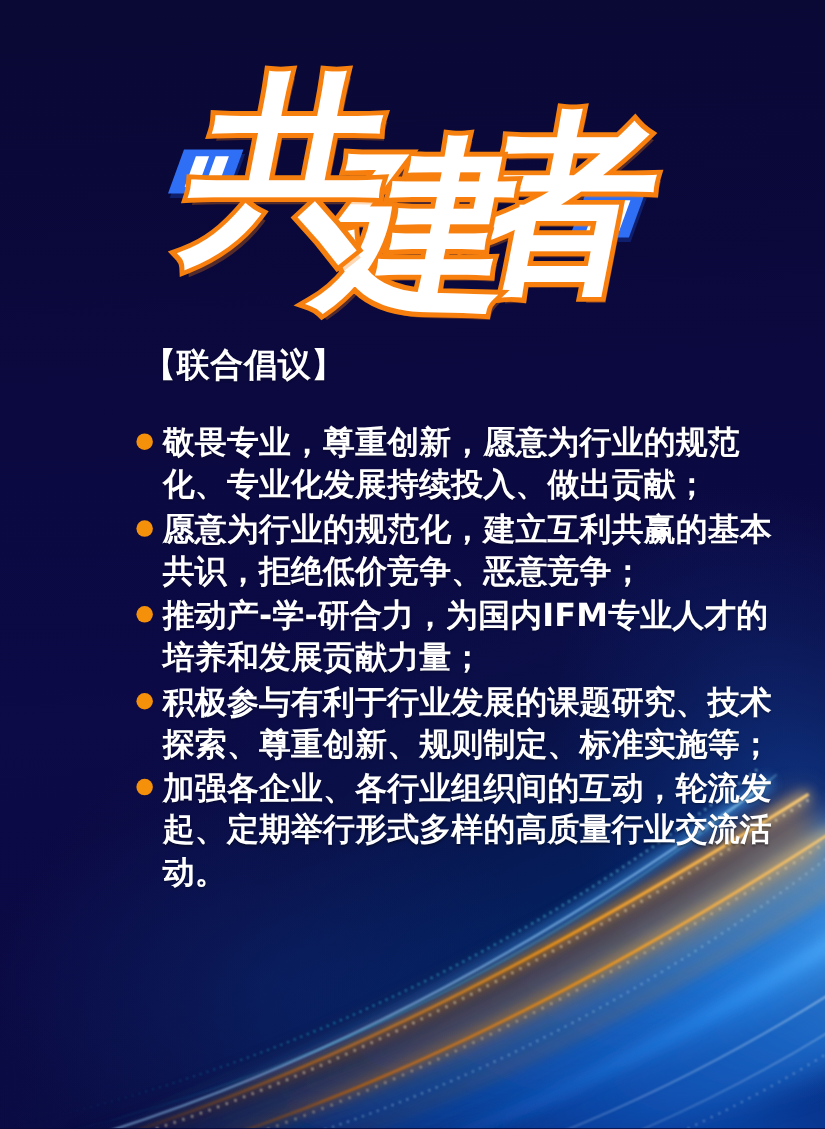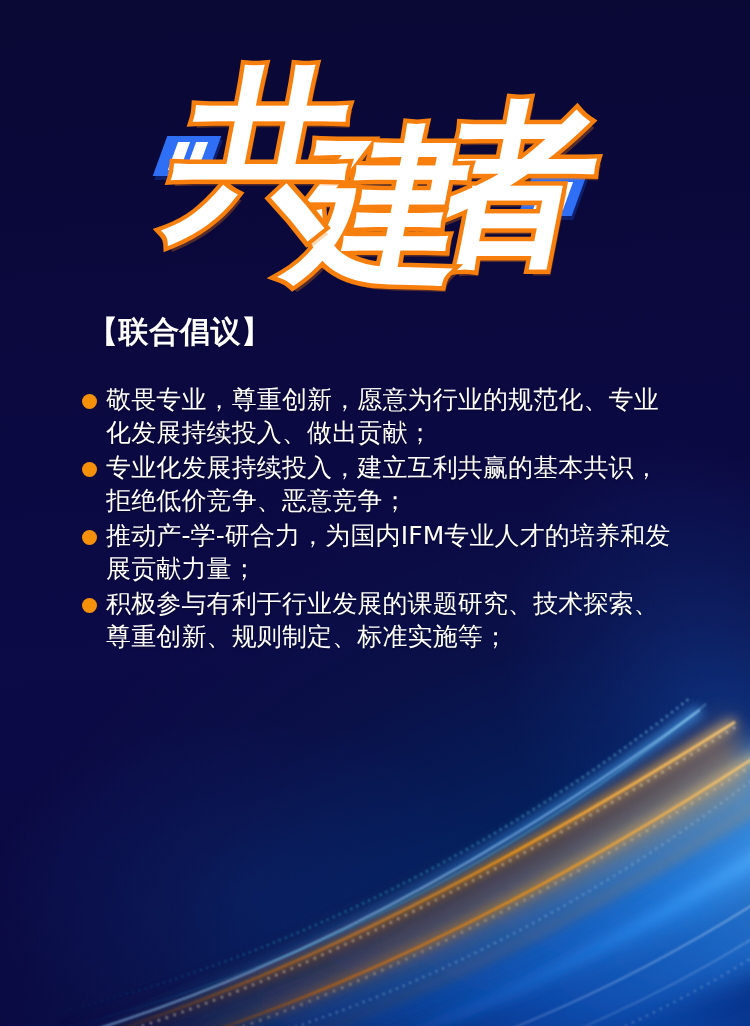--- a/index.html
+++ b/index.html
@@ -84,41 +84,42 @@
   .quote i:nth-child(1){ left:13px; }
   .quote i:nth-child(2){ left:31px; }
   .quote-left { left:160px; top:78px; }
   .quote-right{ left:525px; top:118px; }
 
   
   .body-panel{
     position:absolute;
     left:0; top:312px;
     width:668px;
+    padding-left:42px;
   }
   .section-title{
     color:#ffffff;
     font-size:30px;
     font-weight:700;
     letter-spacing:.02em;
     margin-left:88px;
     margin-bottom:30px;
     font-family:"DejaVu Sans","Liberation Sans",sans-serif;
     text-shadow:0 1px 2px rgba(0,0,0,.35);
   }
 
   .pledge-list{ list-style:none; margin:0 0 0 80px; width:600px; }
   .pledge-item{
     position:relative;
     padding-left:26px;
     margin-bottom:2px;
     color:#ffffff;
-    font-size:25px;
+    font-size:29px;
     line-height:1.32;
-    font-weight:400;
+    font-weight:700;
     letter-spacing:.005em;
     font-family:"DejaVu Sans","Liberation Sans",sans-serif;
     text-shadow:0 1px 2px rgba(0,0,0,.4);
   }
   .bullet{
     position:absolute;
     left:2px; top:11px;
     width:15px; height:15px;
     border-radius:50%;
     background:#f5900a;
@@ -223,26 +224,30 @@
 
     <div class="section-title">【联合倡议】</div>
 
     <ul class="pledge-list">
       <li class="pledge-item">
         <span class="bullet"></span>
         <span class="pledge-text">敬畏专业，尊重创新，愿意为行业的规范化、专业化发展持续投入、做出贡献；</span>
       </li>
       <li class="pledge-item">
         <span class="bullet"></span>
-        <span class="pledge-text">专业化发展持续投入，建立互利共赢的基本共识，拒绝低价竞争、恶意竞争；</span>
+        <span class="pledge-text">愿意为行业的规范化，建立互利共赢的基本共识，拒绝低价竞争、恶意竞争；</span>
       </li>
       <li class="pledge-item">
         <span class="bullet"></span>
         <span class="pledge-text">推动产-学-研合力，为国内IFM专业人才的培养和发展贡献力量；</span>
       </li>
       <li class="pledge-item">
         <span class="bullet"></span>
         <span class="pledge-text">积极参与有利于行业发展的课题研究、技术探索、尊重创新、规则制定、标准实施等；</span>
+      </li>
+      <li class="pledge-item">
+        <span class="bullet"></span>
+        <span class="pledge-text">加强各企业、各行业组织间的互动，轮流发起、定期举行形式多样的高质量行业交流活动。</span>
       </li>
     </ul>
   </div>
 
 </div>
 
 </body></html>

